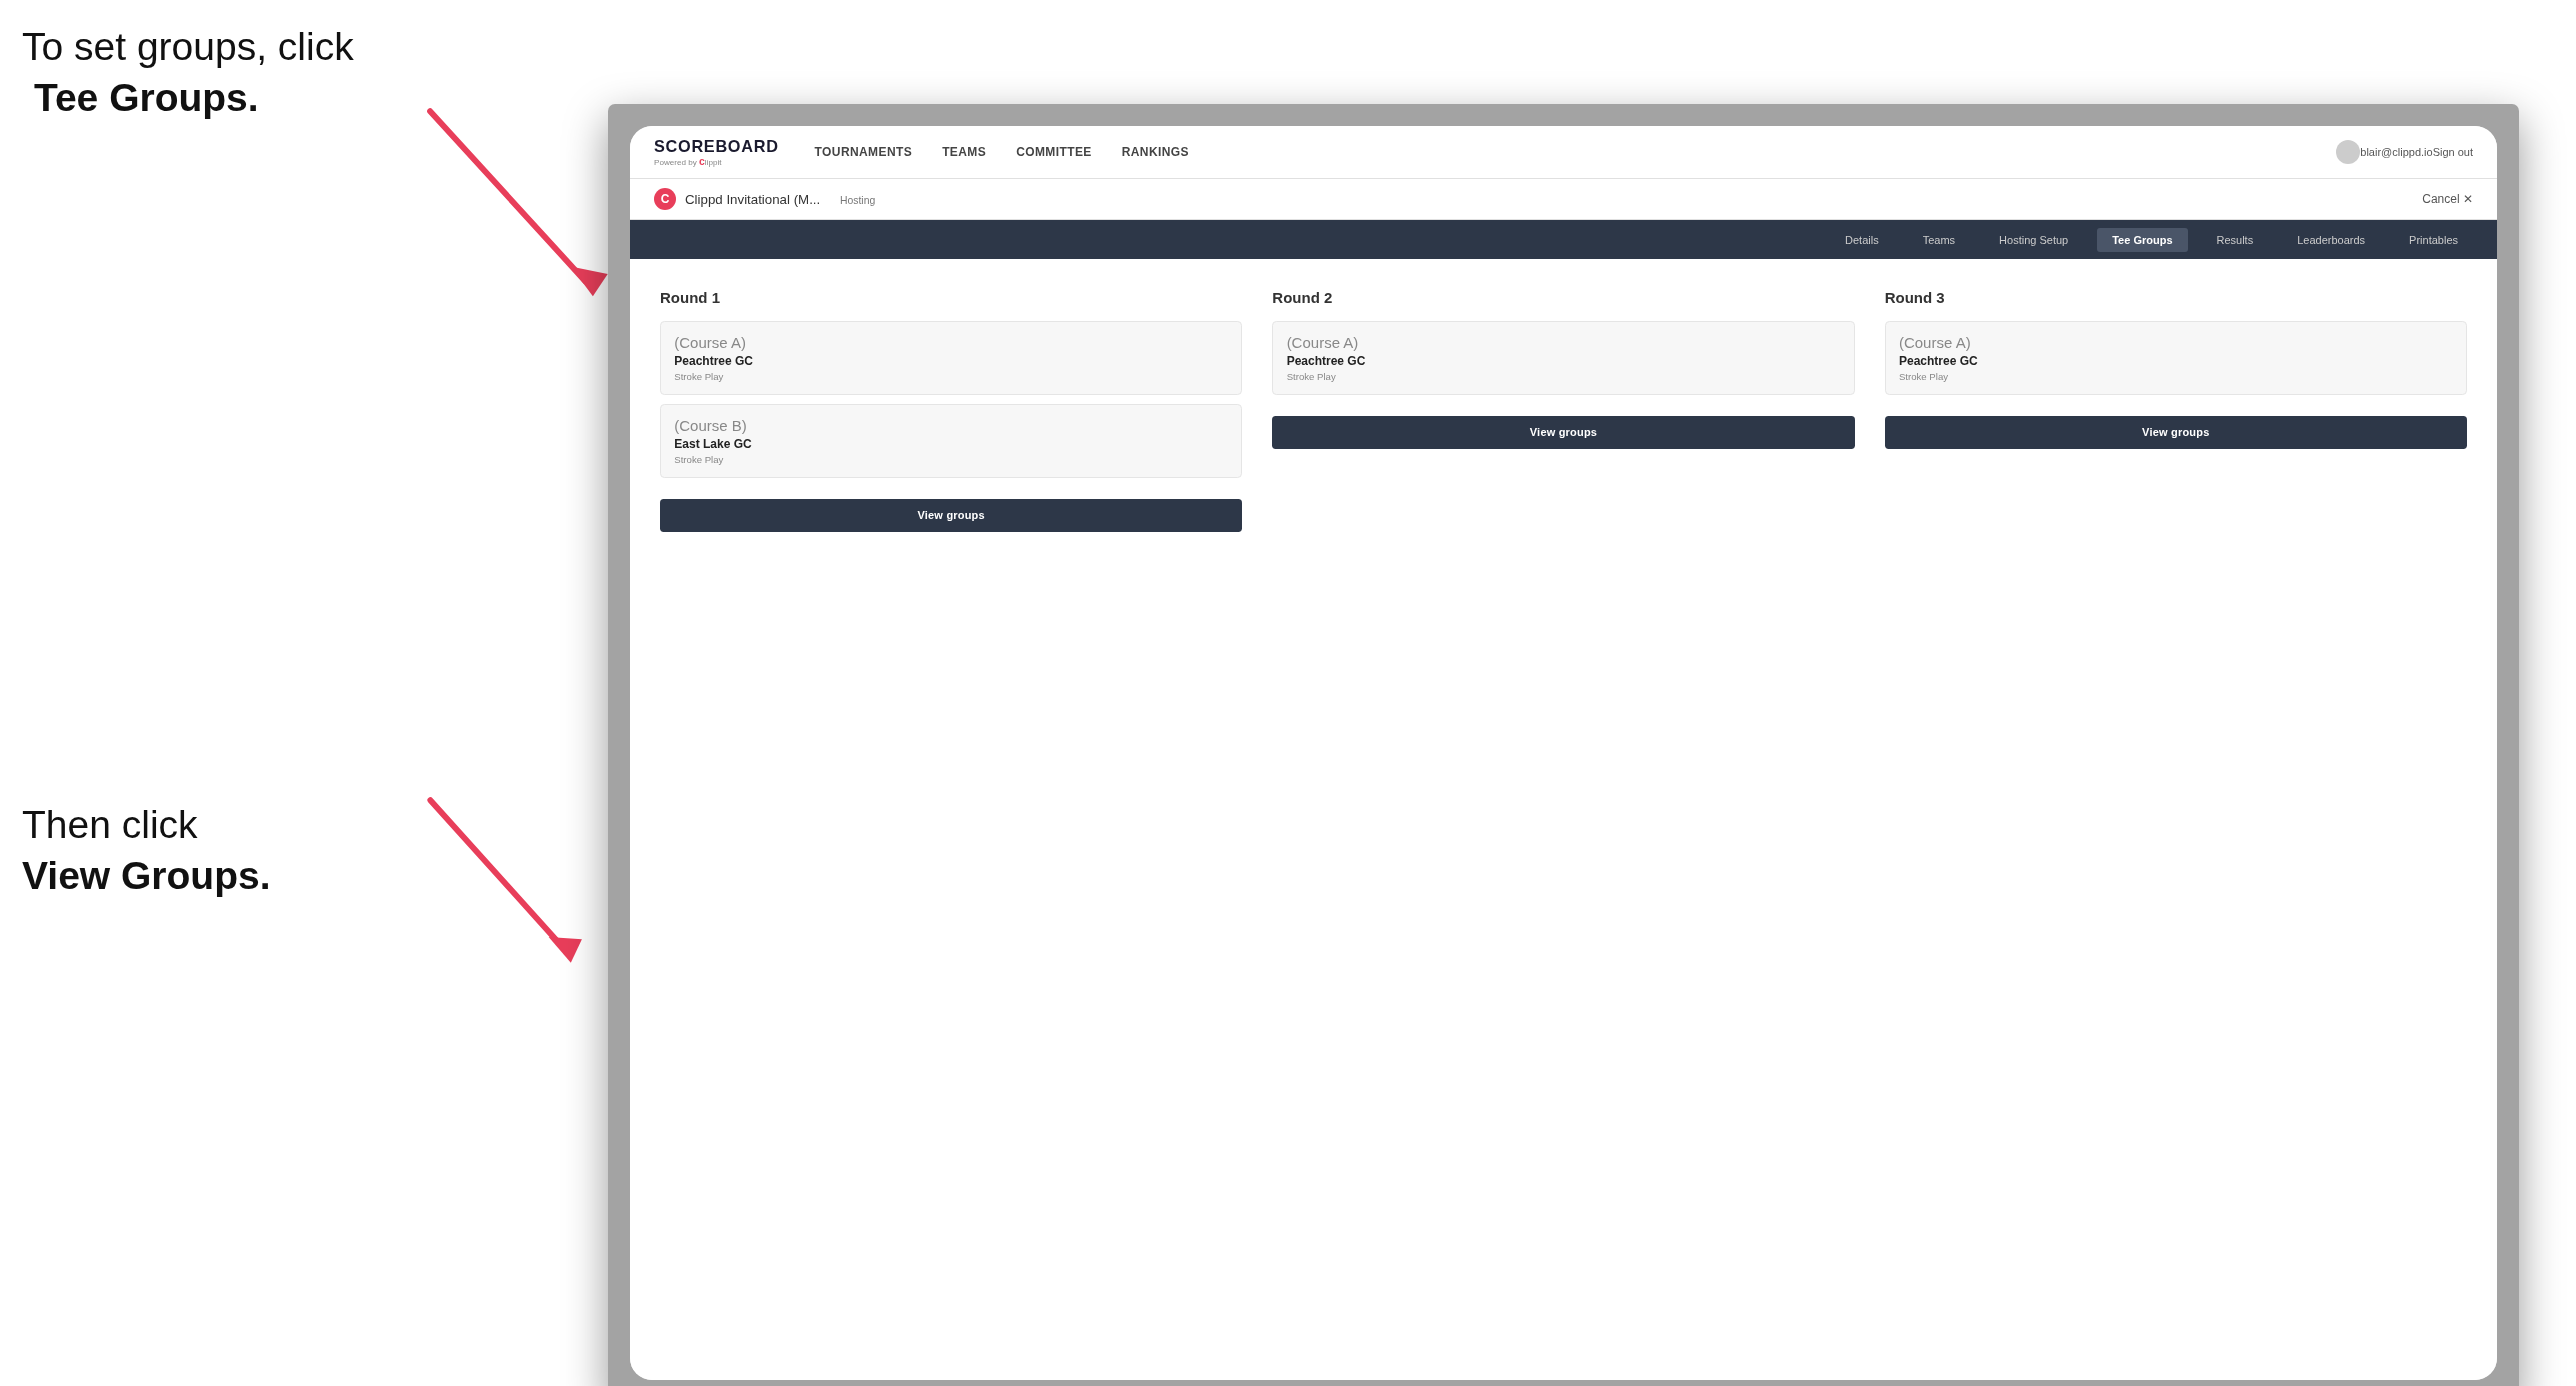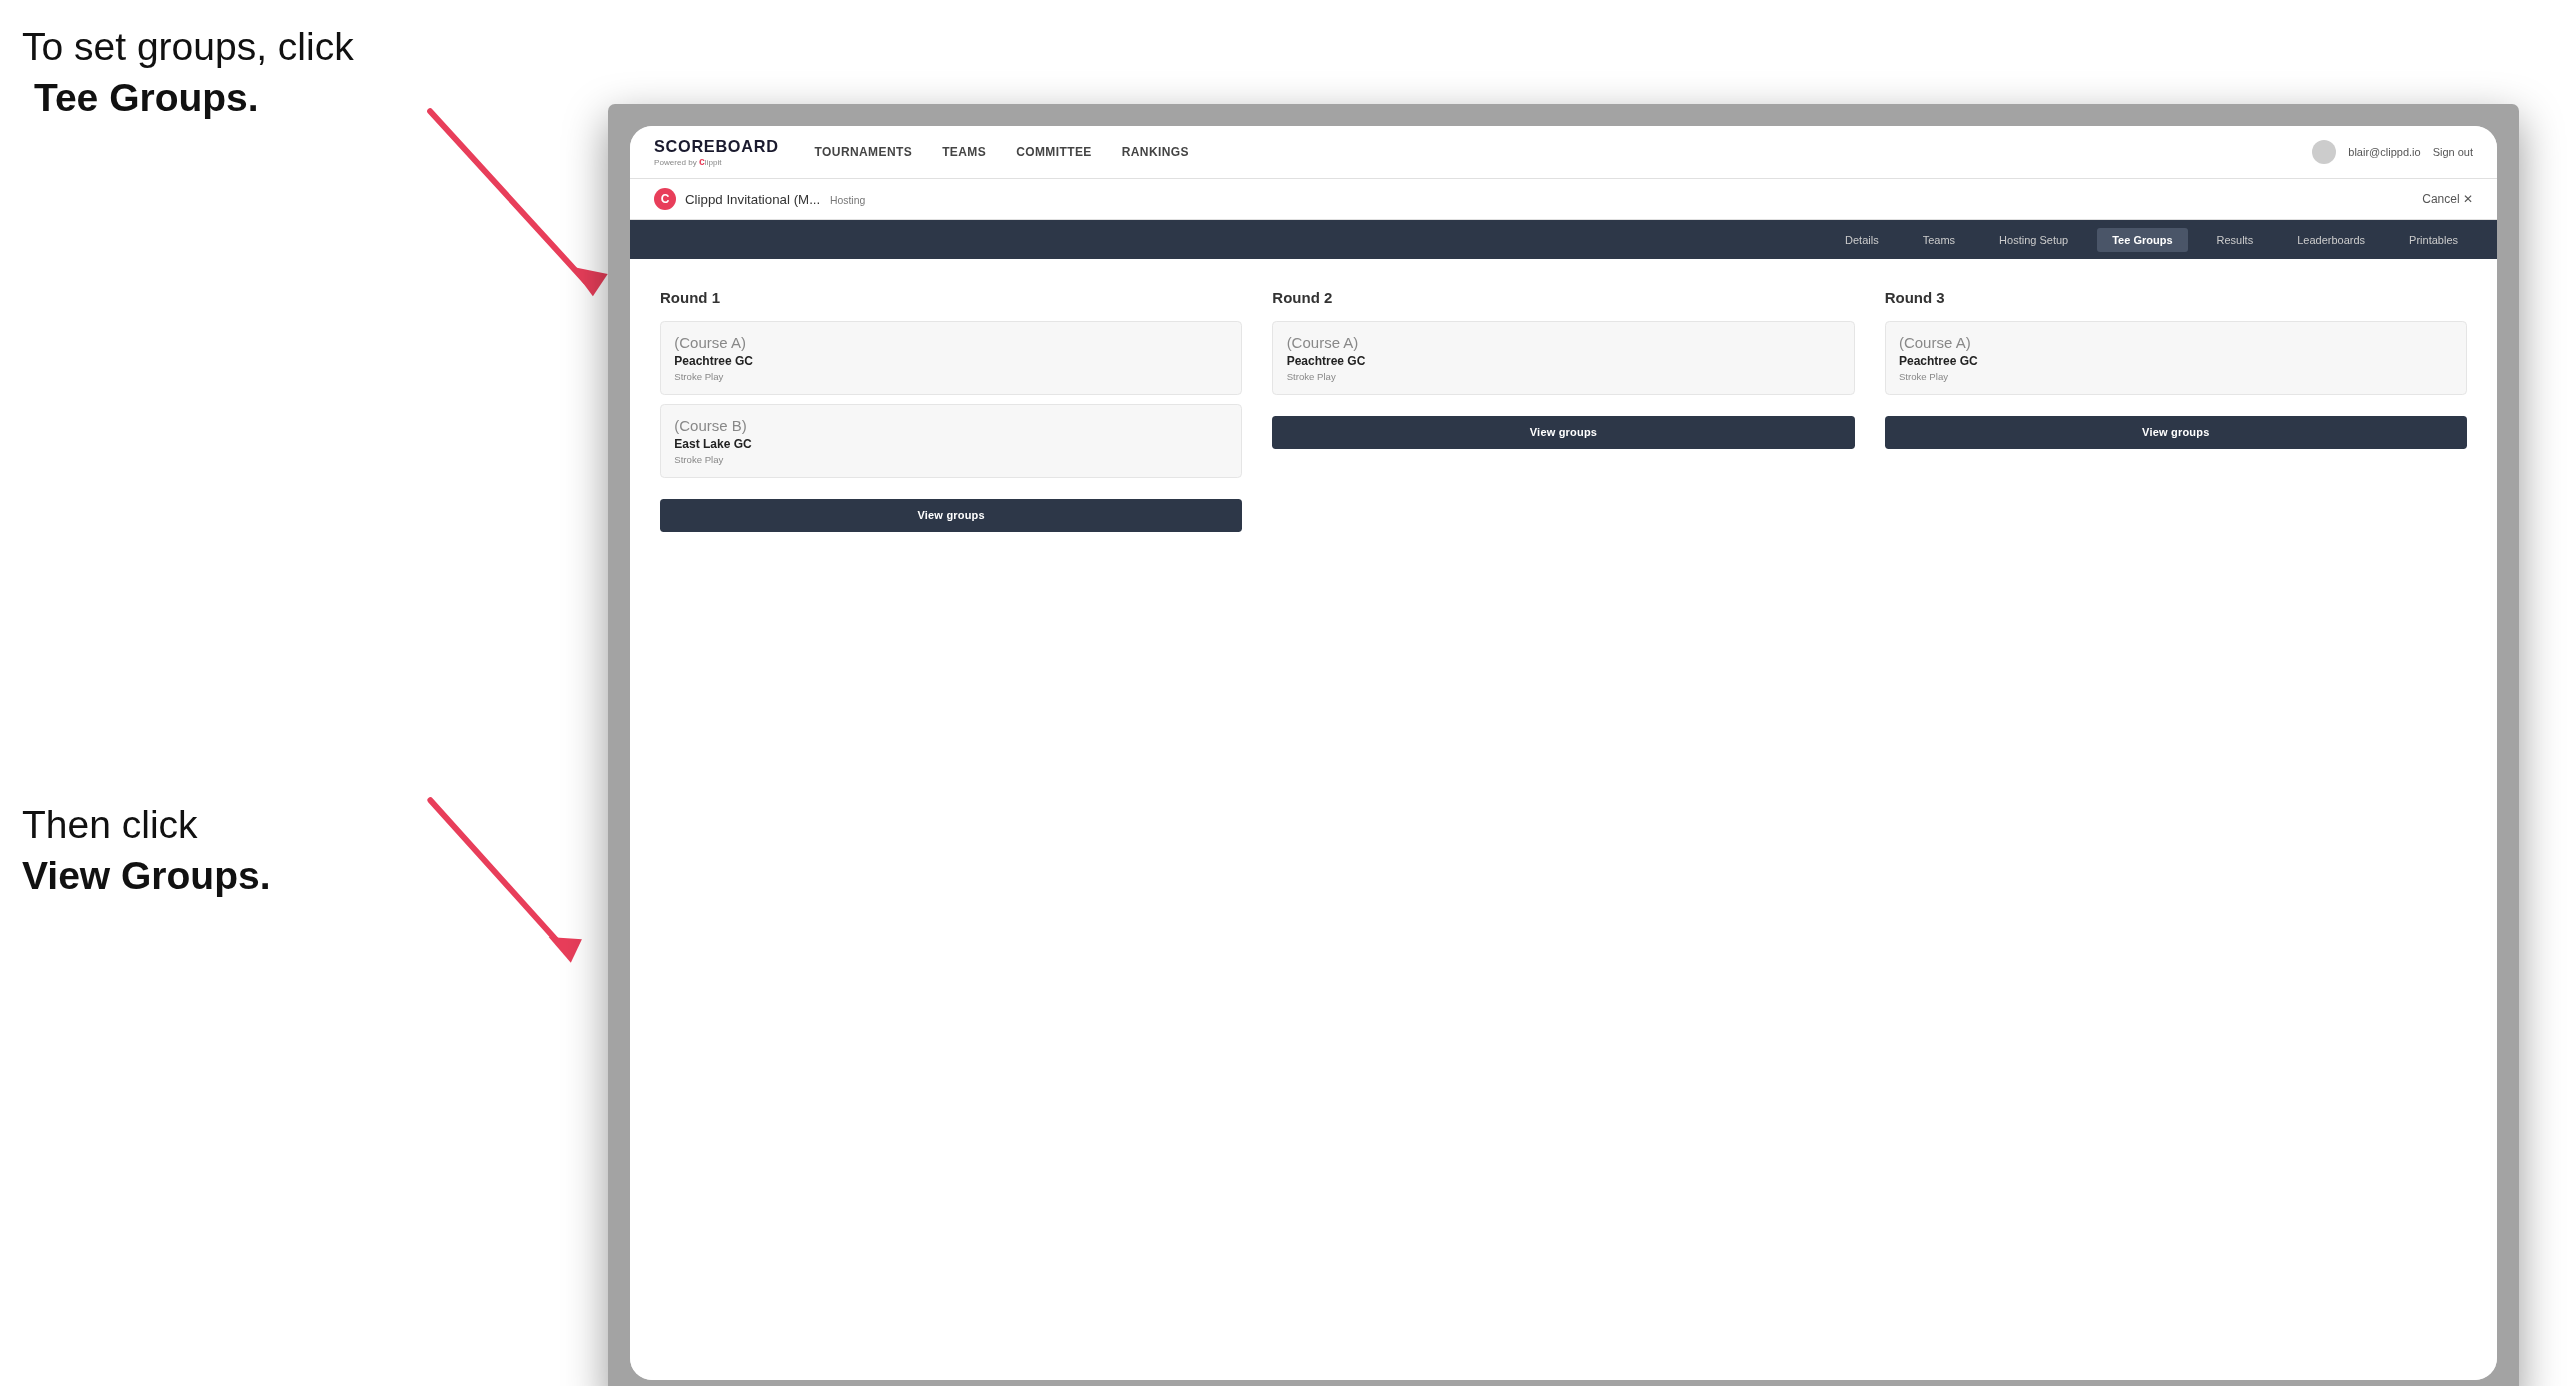--- a/index.html
+++ b/index.html
@@ -121,21 +121,20 @@
       font-weight: 600;
       color: #444;
       text-decoration: none;
       letter-spacing: 0.4px;
       cursor: pointer;
     }
 
     .top-nav-right {
       display: flex;
       align-items: center;
-      gap: 12px;
       font-size: 11px;
       color: #555;
     }
 
     .user-avatar {
       width: 24px;
       height: 24px;
       background: #ccc;
       border-radius: 50%;
     }
@@ -167,21 +166,21 @@
 
     .tournament-name {
       font-size: 13.3px;
       color: #333;
       flex: 1;
     }
 
     .hosting-badge {
       font-size: 10.4px;
       color: #777;
-      margin-left: 6px;
+      margin-left: 16px;
     }
 
     .cancel-btn {
       font-size: 12px;
       color: #555;
       cursor: pointer;
     }
 
     
     .tab-bar {

